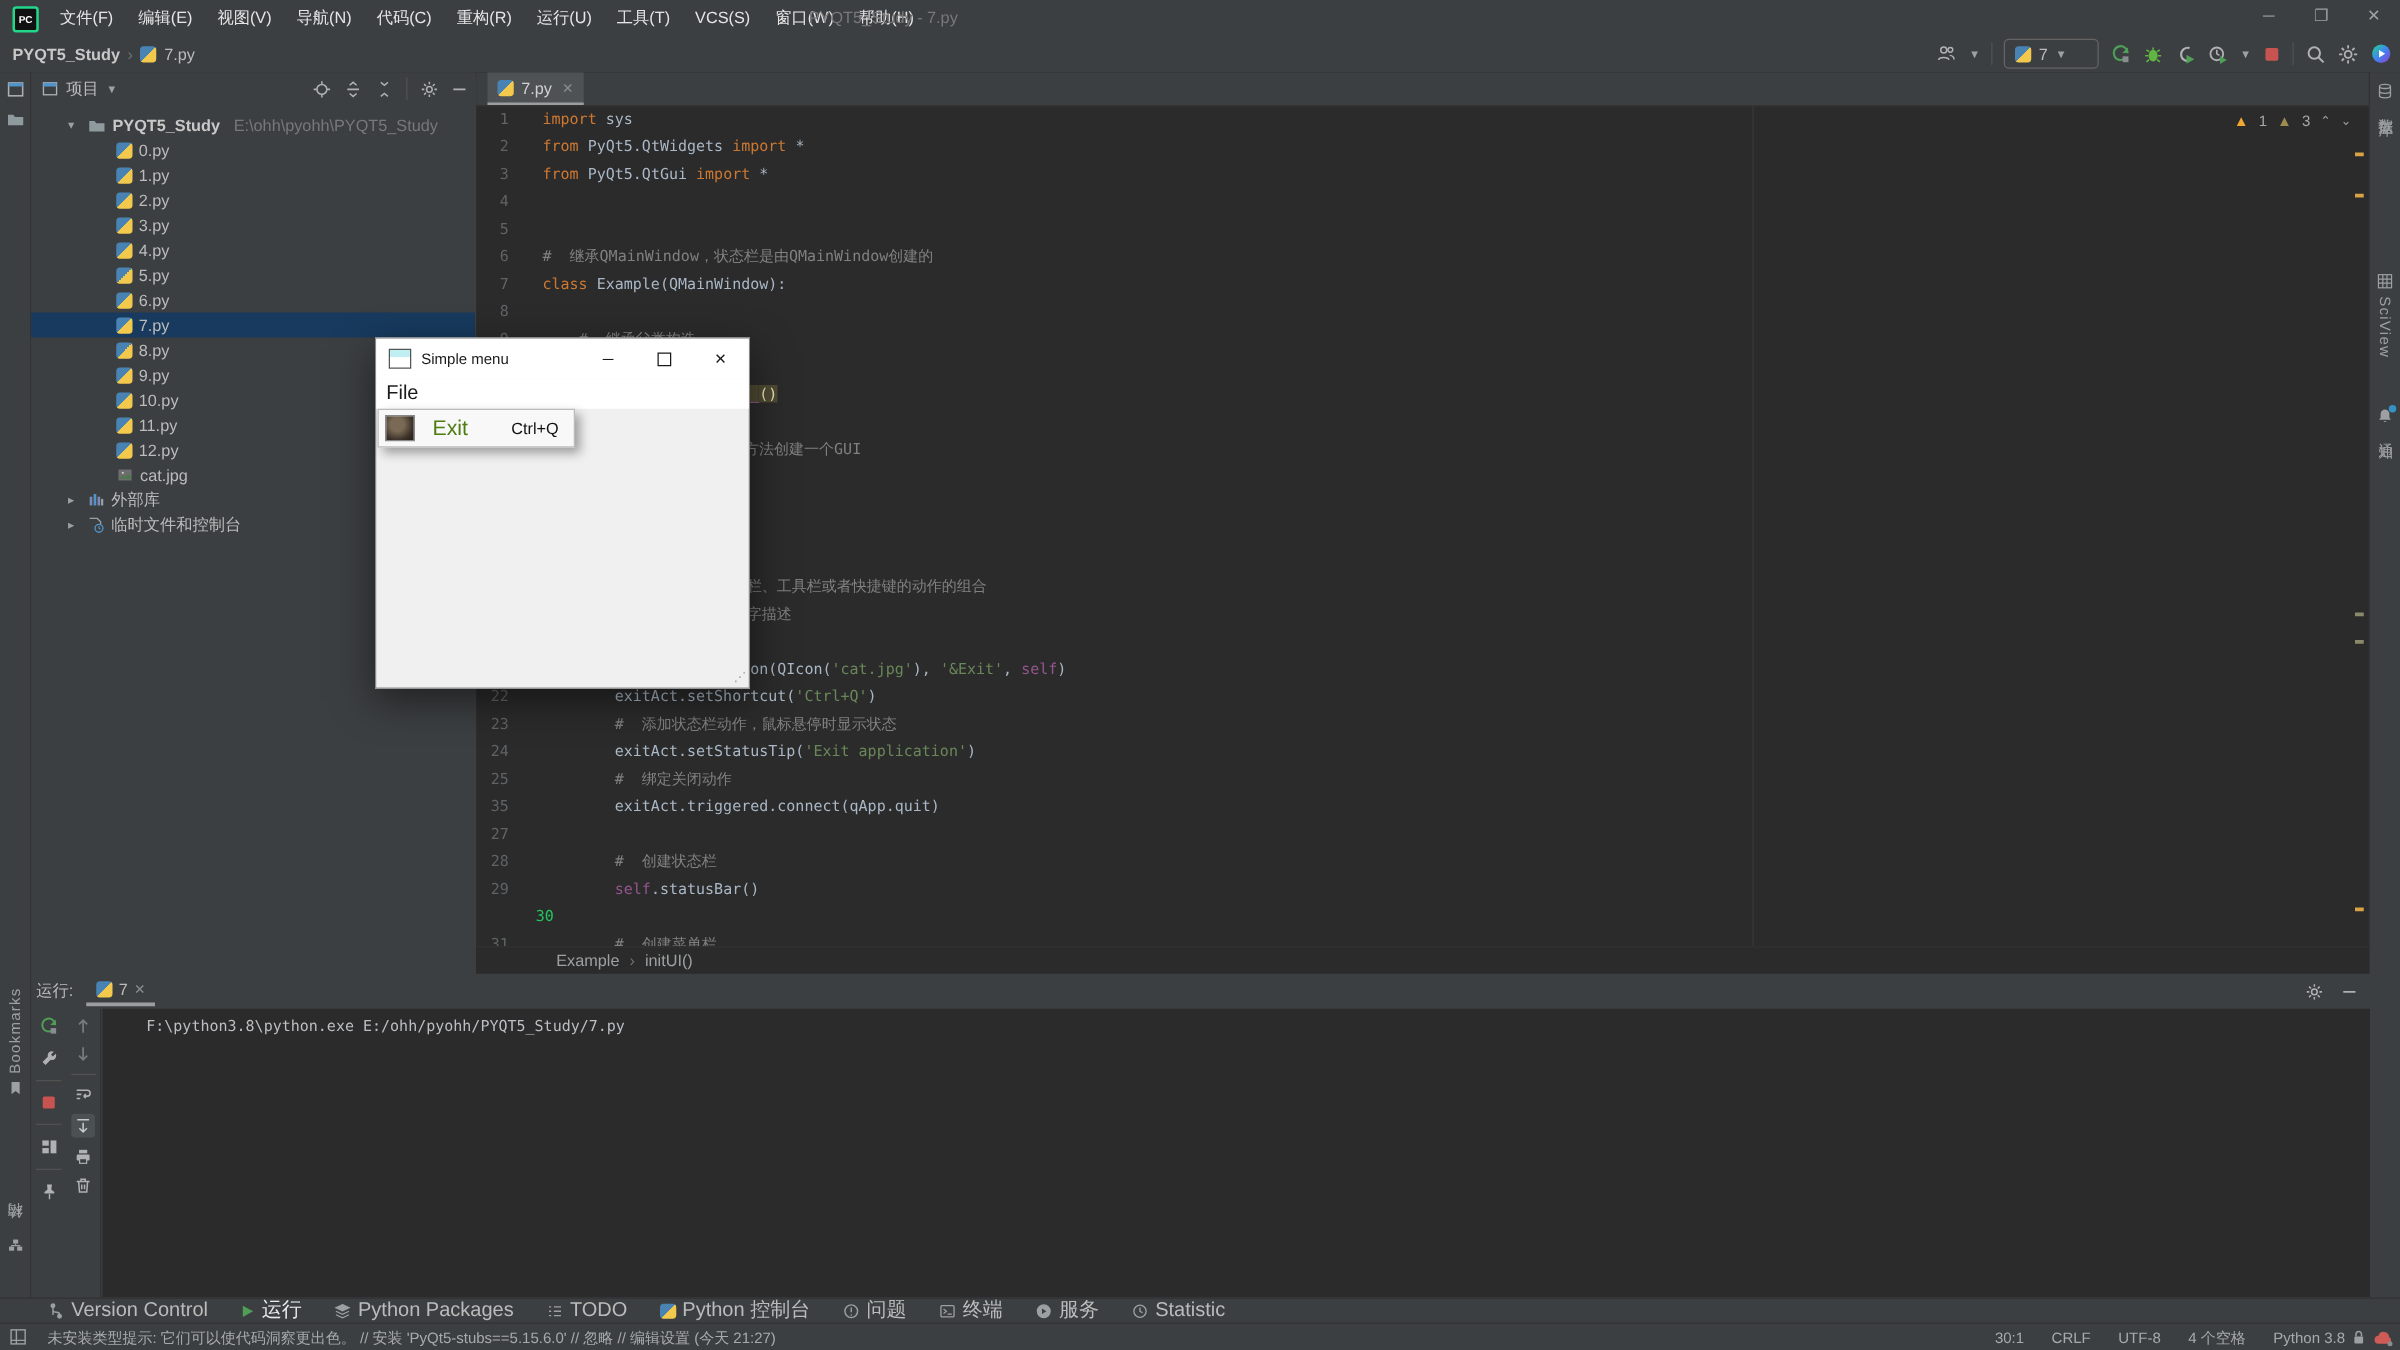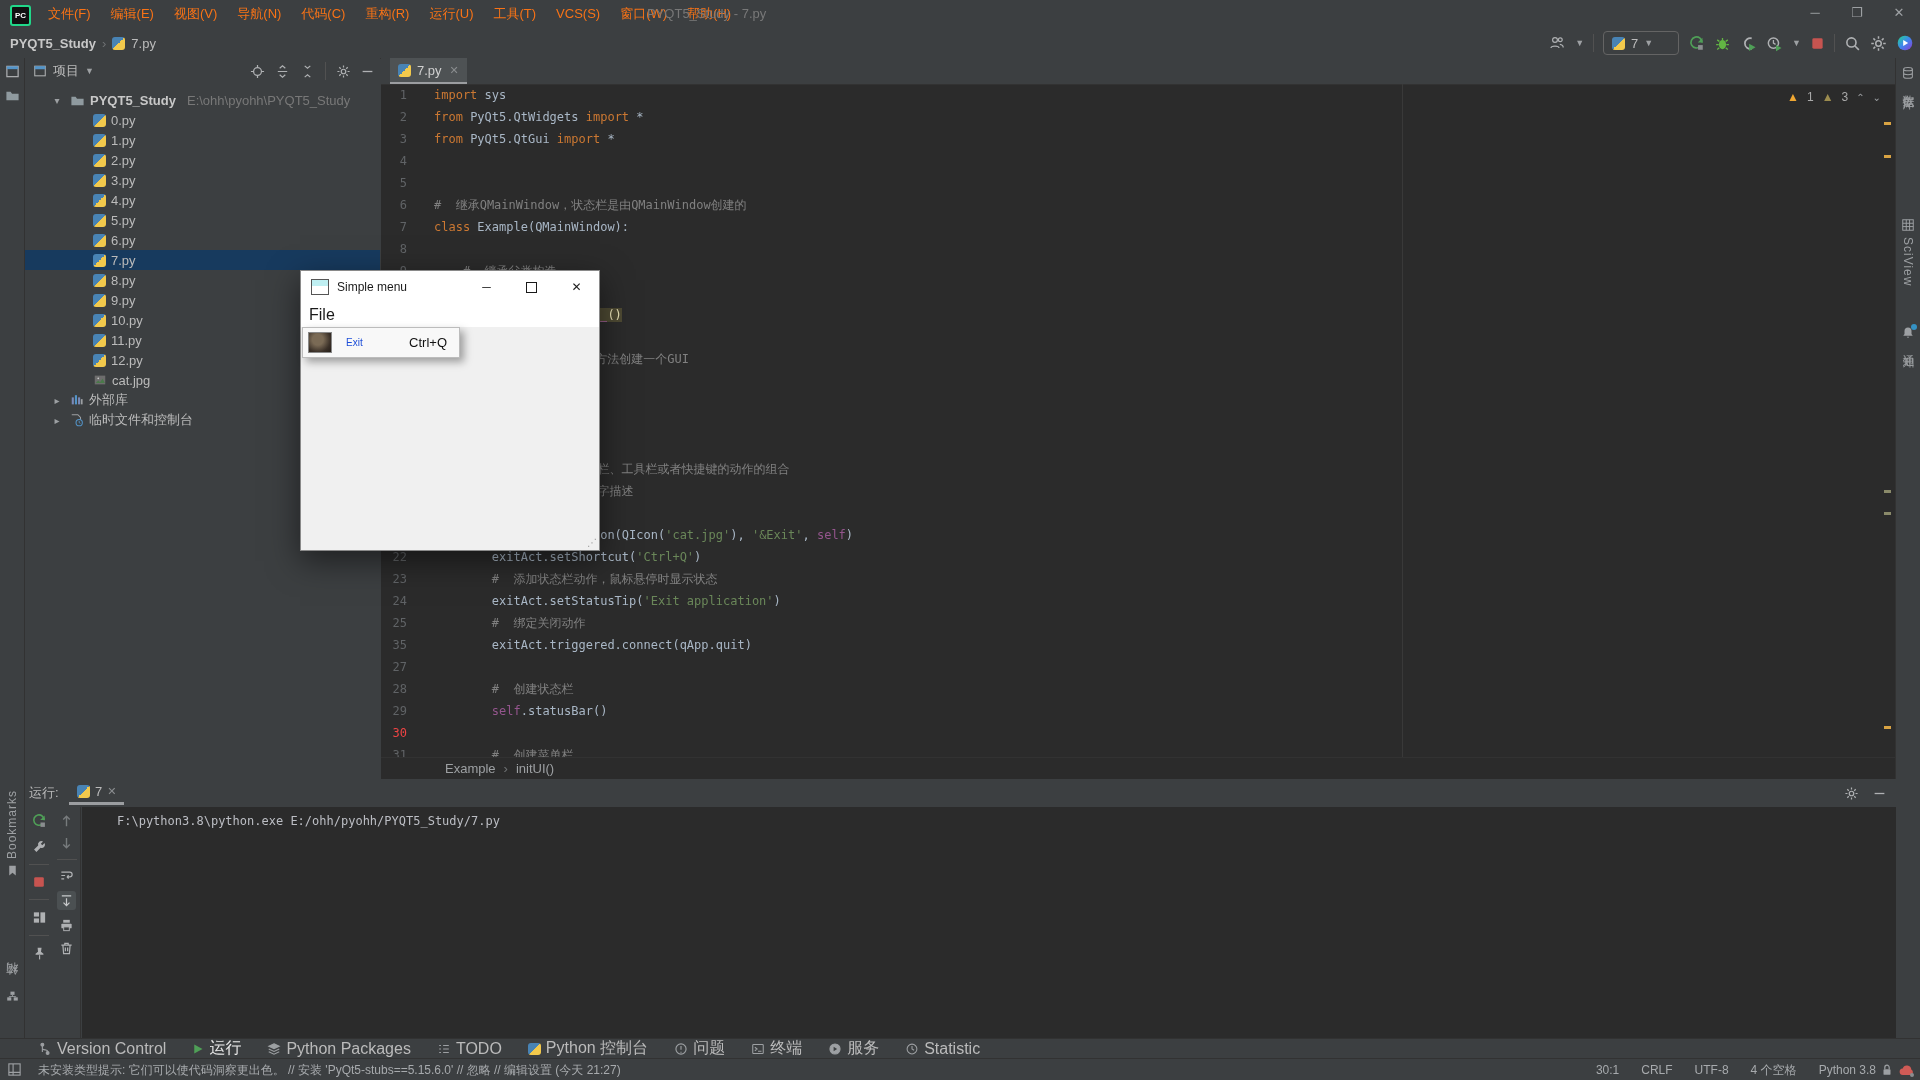--- a/index.html
+++ b/index.html
@@ -9,21 +9,21 @@
   .mono{font-family:"DejaVu Sans Mono",monospace;}
   svg{display:block;}
   .ic{display:inline-flex;align-items:center;justify-content:center;}
 
   
   #titlebar{position:absolute;left:0;top:0;width:1920px;height:28px;background:#3c3f41;}
   #pc-logo{position:absolute;left:10px;top:5px;width:17px;height:17px;border-radius:3px;
            background:#111;border:2px solid #21d789;color:#fff;font-size:8px;font-weight:bold;
            display:flex;align-items:center;justify-content:center;}
   #menubar{position:absolute;left:38px;top:0;height:28px;display:flex;}
-  .menu-item{padding:0 10px;line-height:28px;color:#f97316;cursor:default;}
+  .menu-item{padding:0 10px;line-height:28px;color:#e5e5e5;cursor:default;}
   #win-title{position:absolute;left:647px;top:0;line-height:28px;color:#787878;}
   #win-controls{position:absolute;right:0;top:0;height:28px;display:flex;}
   .wc{width:42px;text-align:center;line-height:26px;color:#9da0a3;font-size:13px;}
 
   
   #navbar{position:absolute;left:0;top:28px;width:1920px;height:30px;background:#3c3f41;
           border-bottom:1px solid #323232;}
   #breadcrumb{position:absolute;left:10px;top:0;height:30px;display:flex;align-items:center;gap:6px;}
   .crumb-sep{color:#6e7173;}
   .bold{font-weight:bold;color:#c8c8c8;}
@@ -55,21 +55,21 @@
   
   #editor{position:absolute;left:381px;top:58px;width:1514px;height:721px;background:#2b2b2b;}
   #tabsrow{position:absolute;left:0;top:0;width:100%;height:26px;background:#3c3f41;border-bottom:1px solid #323232;}
   #etab{position:absolute;left:9px;top:0;height:26px;background:#4e5254;display:flex;align-items:center;
         gap:6px;padding:0 8px;border-bottom:2px solid #9b9da0;box-sizing:border-box;color:#d0d0d0;}
   #etab .x{color:#8a8d8f;font-size:11px;margin-left:2px;}
   #codearea{position:absolute;left:0;top:26px;width:100%;height:673px;overflow:hidden;}
   .cl{height:22px;display:flex;white-space:pre;font-family:"DejaVu Sans Mono",monospace;font-size:12px;line-height:22px;}
   .cl .ln{width:26px;text-align:right;color:#606366;flex:0 0 26px;}
   .cl .ct{margin-left:27px;}
-  .cl.cur .ln{color:#ef4444;}
+  .cl.cur .ln{color:#22c55e;margin-left:36px;}
   .tk-kw{color:#cc7832;} .tk-str{color:#6a8759;} .tk-com{color:#808080;}
   .tk-slf{color:#94558d;} .tk-fn{color:#ffc66d;} .tk-pln{color:#a9b7c6;}
   .tk-dun{color:#d36bd3;background:#4e4a33;} .tk-hlp{color:#e8e2b7;background:#4e4a33;}
   #margin-line{position:absolute;left:1021px;top:26px;width:1px;height:673px;background:#393939;}
   #ebreadcrumb{position:absolute;left:0;bottom:0;width:100%;height:22px;background:#2b2b2b;border-top:1px solid #323232;
                display:flex;align-items:center;gap:8px;padding-left:64px;box-sizing:border-box;color:#9da0a3;}
   #warnwidget{position:absolute;right:14px;top:32px;display:flex;align-items:center;gap:8px;font-size:12px;color:#a9a9a9;}
   .stripe{position:absolute;right:4px;width:7px;height:3px;}
 
   
@@ -105,21 +105,21 @@
   #dlg-icon{width:16px;height:14px;margin-left:10px;border:1px solid #555;background:linear-gradient(180deg,#bfeff2 0 40%,#ffffff 40% 100%);}
   #dlg-title-text{margin-left:8px;color:#1a1a1a;font-size:12px;}
   #dlg-controls{position:absolute;right:0;top:0;height:32px;display:flex;}
   .dwc{width:45px;height:32px;display:flex;align-items:center;justify-content:center;color:#1a1a1a;font-size:12px;}
   #dlg-menubar{position:absolute;left:0;top:32px;width:100%;height:24px;background:#ffffff;display:flex;align-items:center;}
   #dlg-file{padding:0 8px;color:#1a1a1a;font-size:16px;}
   #dlg-popup{position:absolute;left:1px;top:56px;width:156px;height:29px;background:#f8f8f8;
              border:1px solid #bcbcbc;box-shadow:4px 4px 8px rgba(0,0,0,.35);display:flex;align-items:center;}
   #cat-thumb{width:22px;height:19px;margin-left:5px;border:1px solid #888;
              background:radial-gradient(circle at 40% 35%,#7a6a55 0 30%,#3a3028 70%,#241d17 100%);}
-  #dlg-exit{margin-left:14px;color:#1d4ed8;font-size:10px;}
+  #dlg-exit{margin-left:14px;color:#4d7c0f;font-size:17px;}
   #dlg-shortcut{margin-left:auto;margin-right:12px;color:#111;font-size:13px;}
   #dlg-grip{position:absolute;right:2px;bottom:2px;color:#a0a0a0;font-size:10px;}
 </style>
 </head>
 <body>
 
 <div id="app">
 
   <div id="titlebar">
     <div id="pc-logo">PC</div>

